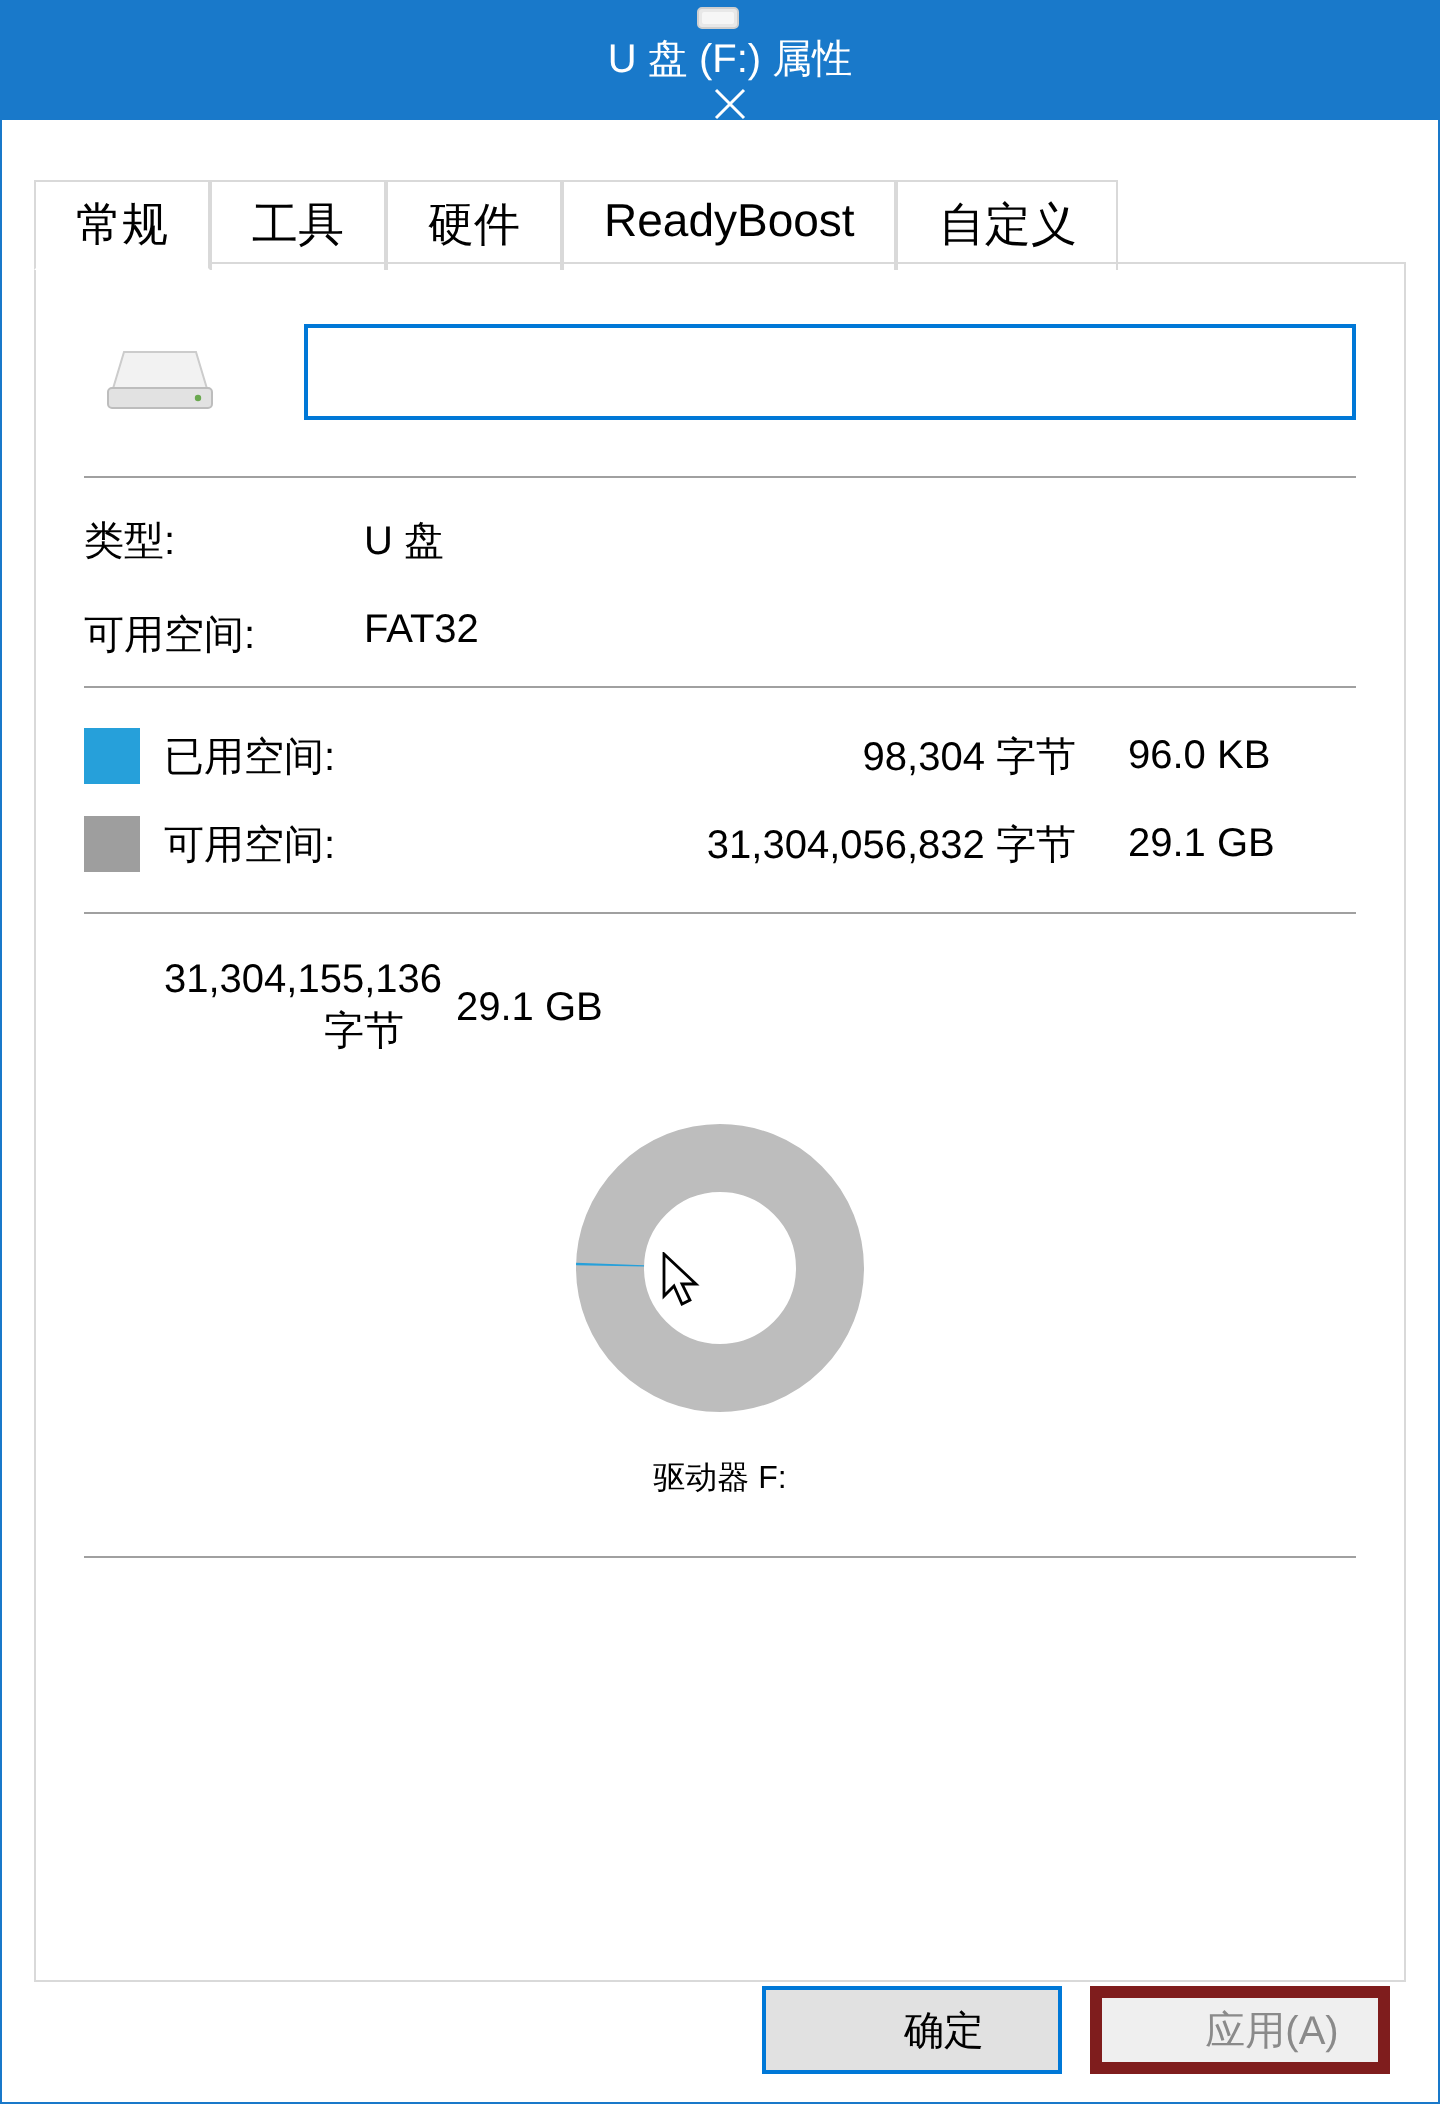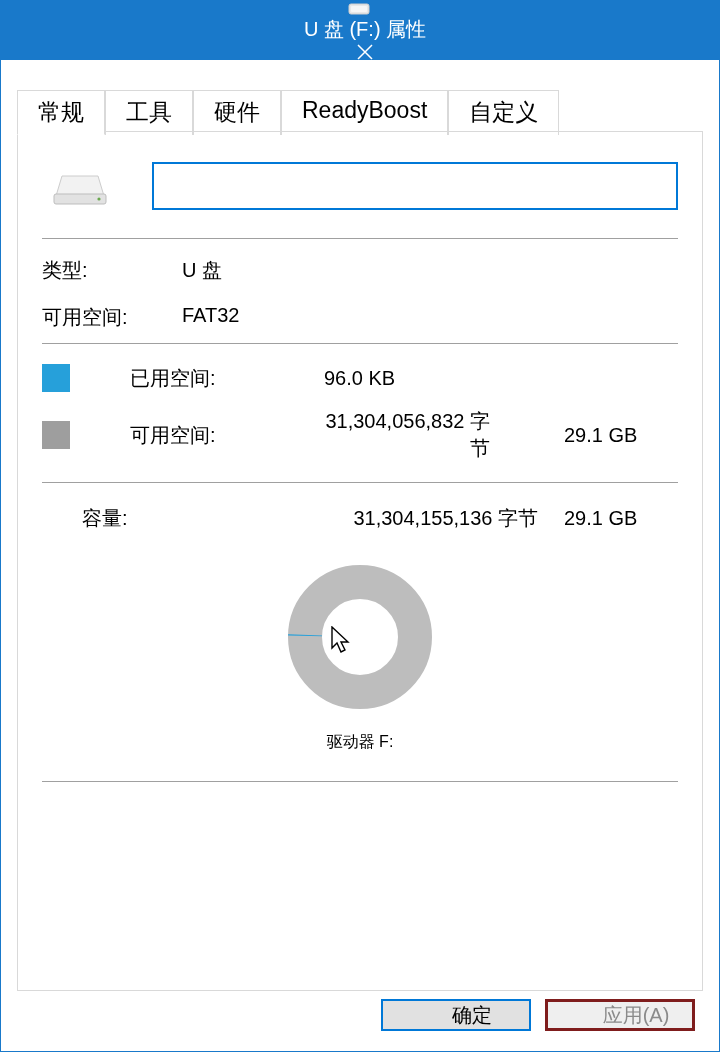--- a/index.html
+++ b/index.html
@@ -17,35 +17,35 @@
     .tab.active { border: 1px solid #d9d9d9; border-bottom: 1px solid #fff; z-index: 2; }
     .tab-panel { border: 1px solid #d9d9d9; margin: 0 16px; flex: 1; padding: 30px 24px 16px; position: relative; top: 12px; }
     .row-top { display: flex; align-items: center; margin-bottom: 28px; }
     .drive-icon-large { width: 110px; display: flex; justify-content: flex-start; padding-left: 6px; }
     .name-input { flex: 1; height: 48px; border: 2px solid #0078d7; padding: 4px 8px; font-size: 20px; }
     .sep { border: none; border-top: 1px solid #a0a0a0; margin: 12px 0; }
     .kvgrid { display: grid; grid-template-columns: 140px 1fr; row-gap: 20px; margin: 18px 0 12px; }
     .kvgrid .k { }
     .kvgrid .v { }
     .space-rows { margin-top: 6px; }
-    .space-row { display: grid; grid-template-columns: 40px 130px 1fr 130px; align-items: center; padding: 8px 0; gap: 48px; }
+    .space-row { display: grid; grid-template-columns: 40px 130px 1fr 130px; align-items: center; padding: 8px 0; }
     .swatch { width: 28px; height: 28px; }
     .swatch.used { background: #26a0da; }
     .swatch.free { background: #9e9e9e; }
     .bytes { text-align: right; padding-right: 10px; }
     .human { text-align: left; padding-left: 16px; }
     .capacity-row { display: grid; grid-template-columns: 40px 130px 1fr 130px; align-items: center; padding: 10px 0; }
     .cap-label { }
     .donut { display: flex; justify-content: center; margin: 20px 0 10px; }
     .drive-label-row { text-align: center; padding: 10px 0 16px; font-size: 16px; }
     .cursor-ptr { position: absolute; left: 313px; top: 494px; pointer-events: none; }
     .bottom-bar { height: 72px; display: flex; justify-content: flex-end; align-items: center; gap: 14px; padding: 0 24px; background: #fff; }
-    .btn { width: 150px; height: 32px; display: flex; align-items: center; justify-content: center; font-size: 20px; border: 1px solid #adadad; background: #e1e1e1; padding-left: 32px; }
+    .btn { width: 150px; height: 44px; display: flex; align-items: center; justify-content: center; font-size: 20px; border: 1px solid #adadad; background: #e1e1e1; padding-left: 32px; }
     .btn.default { border: 2px solid #0078d7; background: #e1e1e1; }
-    .btn.disabled { color: #8a8a8a; border: 3px solid #7f1d1d; background: #efefef; }
+    .btn.disabled { color: #8a8a8a; border: 6px solid #7f1d1d; background: #efefef; }
   </style>
 </head>
 <body>
 
 <div class="window">
   <div class="titlebar">
     <span class="drive-glyph">
       <svg width="22" height="16" viewBox="0 0 22 16">
         <rect x="1" y="4" width="20" height="10" rx="2" fill="#e8e8e8" stroke="#cfcfcf"></rect>
         <rect x="3" y="6" width="16" height="6" rx="1" fill="#ffffff" opacity="0.6"></rect>
@@ -94,37 +94,37 @@
       </div>
 
       <hr class="sep">
 
       <div class="space-rows">
         <div class="space-row">
           <div>
               <div class="swatch used"></div>
             </div>
           <div>已用空间:</div>
+          <div class="bytes">98,304 字节</div>
           <div class="human">96.0 KB</div>
         </div>
         <div class="space-row">
           <div>
               <div class="swatch free"></div>
             </div>
           <div>可用空间:</div>
           <div class="bytes">31,304,056,832 字节</div>
           <div class="human">29.1 GB</div>
         </div>
       </div>
 
       <hr class="sep">
 
       <div class="capacity-row">
         <div></div>
-        <div class="cap-label">容量:</div>
         <div class="bytes">31,304,155,136 字节</div>
         <div class="human">29.1 GB</div>
       </div>
 
       <div class="donut">
         <svg width="150" height="150" viewBox="0 0 150 150">
           <circle cx="75" cy="75" r="55" fill="none" stroke="#bdbdbd" stroke-width="34"></circle>
           <circle cx="75" cy="75" r="55" fill="none" stroke="#26a0da" stroke-width="34" stroke-dasharray="1 345" stroke-dashoffset="86" transform="rotate(-90 75 75)"></circle>
         </svg>
       </div>

